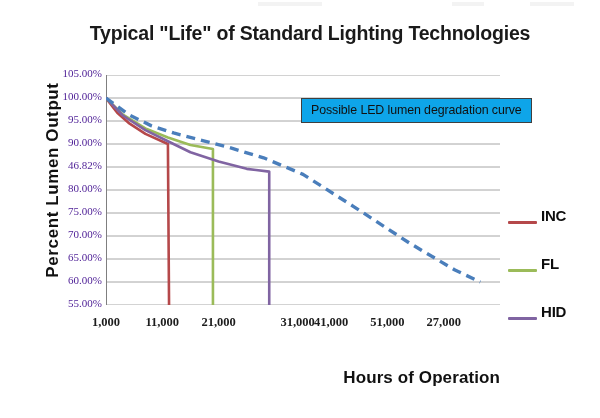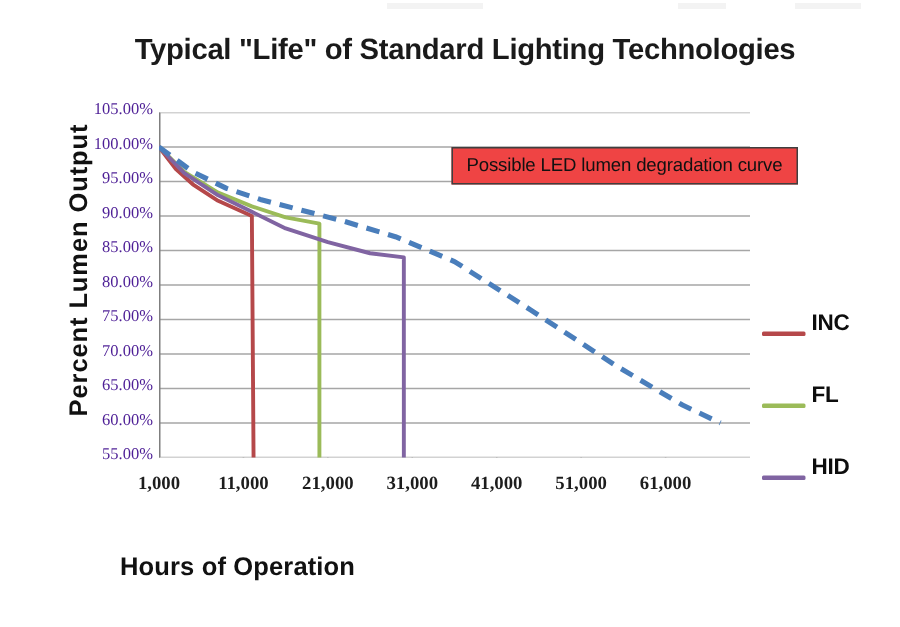--- a/index.html
+++ b/index.html
@@ -45,21 +45,21 @@
     font-weight: bold;
     color: #111111;
     letter-spacing: 0.6px;
     white-space: nowrap;
   }
   #x-axis-title {
     position: absolute;
     left: 80px;
     top: 368px;
     width: 420px;
-    text-align: left;
+    text-align: right;
     font-size: 17px;
     font-weight: bold;
     color: #111111;
     letter-spacing: 0.1px;
     white-space: nowrap;
   }
   
   #plot-area {
     position: absolute;
     left: 106px;
@@ -108,21 +108,21 @@
     top: 315px;
     width: 564px;
     height: 20px;
   }
   
   #annotation-box {
     position: absolute;
     left: 301px;
     top: 98px;
     padding: 4px 9px 5px 9px;
-    background: #ef4444;
+    background: #0ea5e9;
     border: 1.2px solid #3f3f3f;
     font-size: 12.4px;
     color: #111111;
     white-space: nowrap;
     letter-spacing: -0.1px;
   }
   
   #legend {
     position: absolute;
     left: 508px;
@@ -167,36 +167,36 @@
   <div id="chart-title">Typical "Life" of Standard Lighting Technologies</div>
 
   <div id="y-axis-title">Percent Lumen Output</div>
   <div id="x-axis-title">Hours of Operation</div>
 
   <div id="y-tick-labels">
       <div class="y-tick-label" style="top: 67px;">105.00%</div>
       <div class="y-tick-label" style="top: 90px;">100.00%</div>
       <div class="y-tick-label" style="top: 113px;">95.00%</div>
       <div class="y-tick-label" style="top: 136px;">90.00%</div>
-      <div class="y-tick-label" style="top: 159px;">85.00%</div>
+      <div class="y-tick-label" style="top: 159px;">46.82%</div>
       <div class="y-tick-label" style="top: 182px;">80.00%</div>
       <div class="y-tick-label" style="top: 205px;">75.00%</div>
       <div class="y-tick-label" style="top: 228px;">70.00%</div>
       <div class="y-tick-label" style="top: 251px;">65.00%</div>
       <div class="y-tick-label" style="top: 274px;">60.00%</div>
       <div class="y-tick-label" style="top: 297px;">55.00%</div>
     </div>
   <div id="x-tick-labels">
       <div class="x-tick-label" style="left: 106px;">1,000</div>
       <div class="x-tick-label" style="left: 162.286px;">11,000</div>
       <div class="x-tick-label" style="left: 218.571px;">21,000</div>
-      <div class="x-tick-label" style="left: 274.857px;">31,000</div>
+      <div class="x-tick-label" style="left: 274.857px; text-align: right;">31,000</div>
       <div class="x-tick-label" style="left: 331.143px;">41,000</div>
       <div class="x-tick-label" style="left: 387.429px;">51,000</div>
-      <div class="x-tick-label" style="left: 443.714px;">61,000</div>
+      <div class="x-tick-label" style="left: 443.714px;">27,000</div>
     </div>
 
   <div id="plot-area">
     <svg id="plot-svg" width="394" height="230" viewBox="0 0 394 230">
         <line x1="0" y1="0" x2="394" y2="0" stroke="#a6a6a6" stroke-width="1"></line>
         <line x1="0" y1="23" x2="394" y2="23" stroke="#a6a6a6" stroke-width="1"></line>
         <line x1="0" y1="46" x2="394" y2="46" stroke="#a6a6a6" stroke-width="1"></line>
         <line x1="0" y1="69" x2="394" y2="69" stroke="#a6a6a6" stroke-width="1"></line>
         <line x1="0" y1="92" x2="394" y2="92" stroke="#a6a6a6" stroke-width="1"></line>
         <line x1="0" y1="115" x2="394" y2="115" stroke="#a6a6a6" stroke-width="1"></line>

